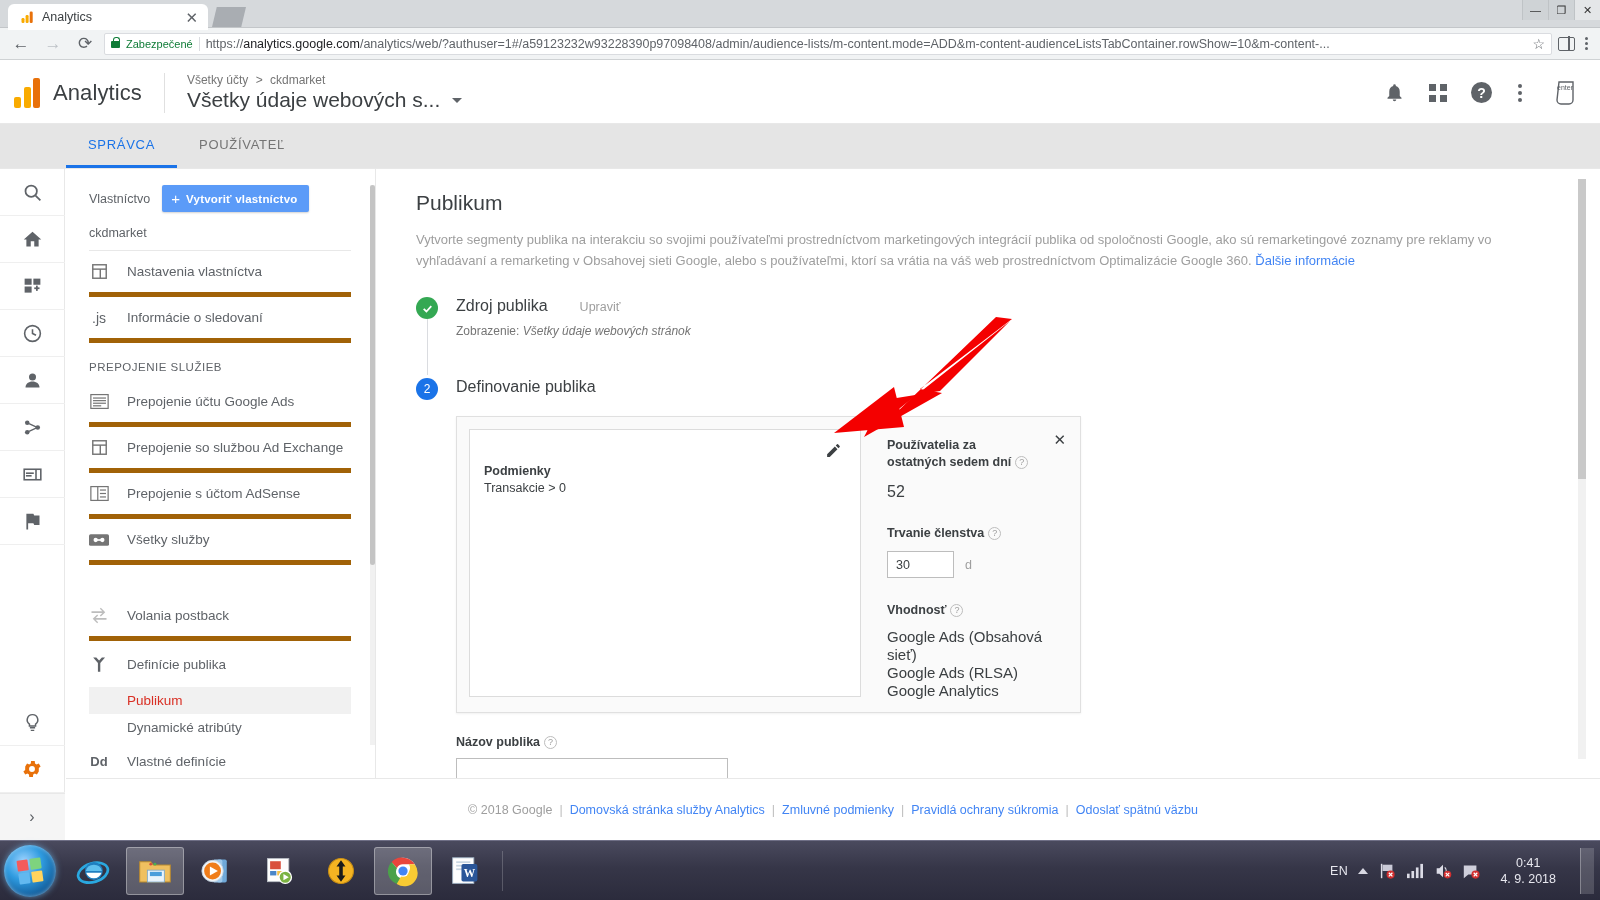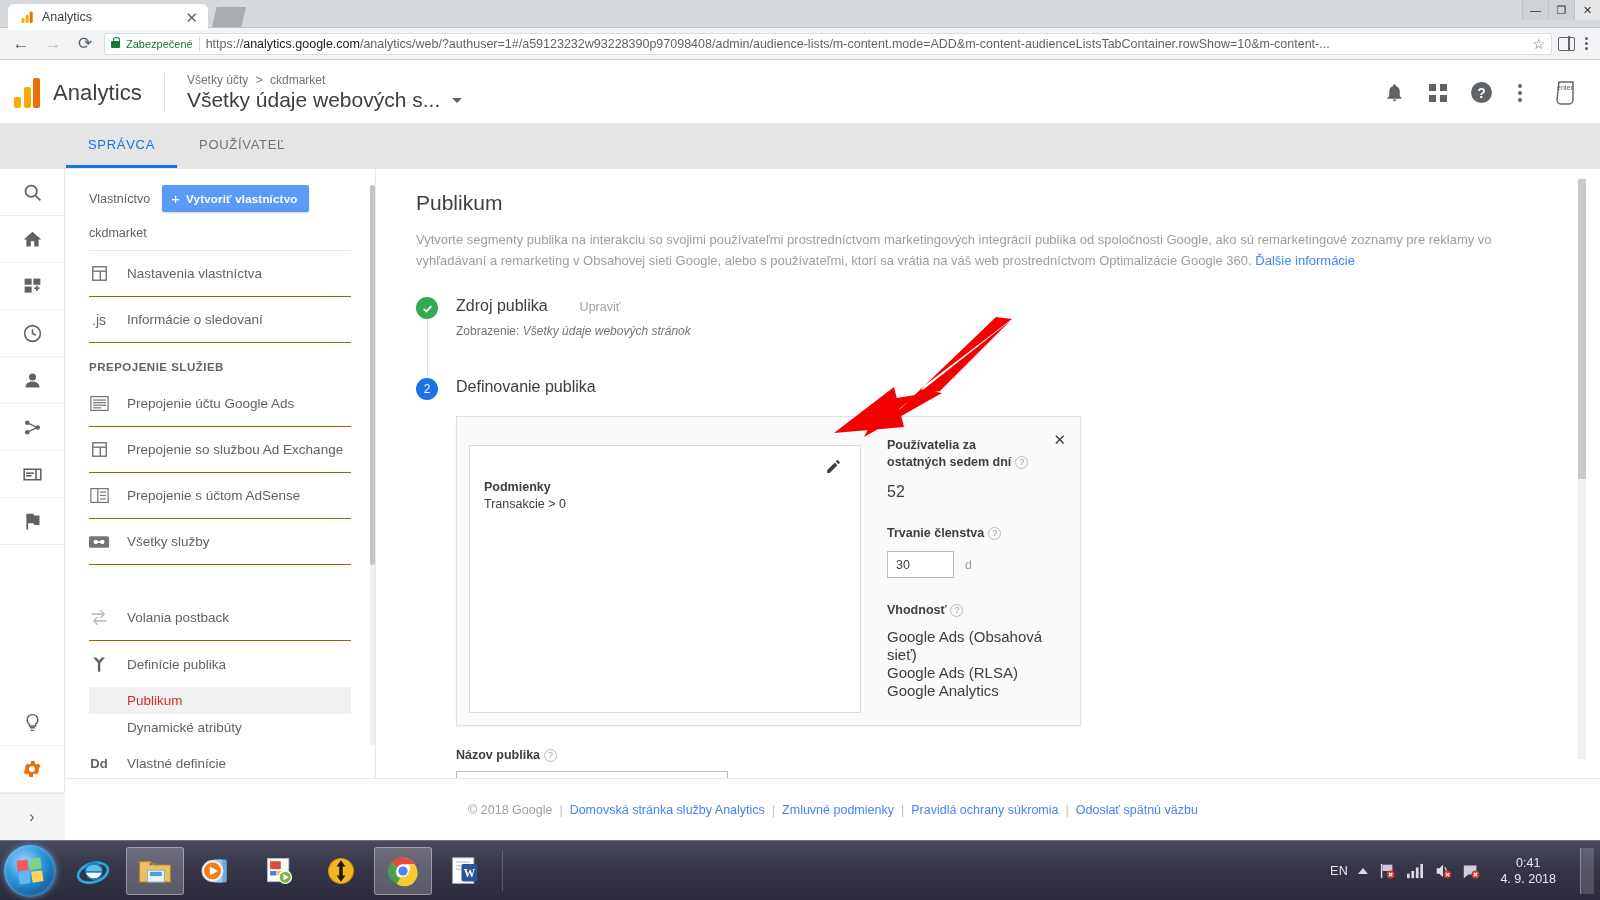--- a/index.html
+++ b/index.html
@@ -156,25 +156,25 @@
   .btn-create {
     background:#5b9bf8; color:#fff; font-size:11.5px; font-weight:bold; letter-spacing:.2px;
     border:none; border-radius:2px; padding:6px 12px 6px 9px; display:flex; align-items:center; gap:6px;
     cursor:pointer; box-shadow:0 1px 2px rgba(0,0,0,.18);
   }
   .btn-create .plus { font-size:15px; font-weight:400; line-height:1; }
   .prop-name { font-size:12.5px; color:#5f6368; margin:14px 0 10px 0; }
   .nav-sep { height:1px; background:#e8e8e8; }
   .nav-item {
     display:flex; align-items:center; gap:18px; min-height:46px; padding:8px 0;
-    font-size:13.5px; color:#5f6368; cursor:pointer; border-bottom:1px solid #a16207;
+    font-size:13.5px; color:#5f6368; cursor:pointer; border-bottom:5px solid #a16207;
   }
   .nav-item .ni-icon { width:20px; flex:0 0 20px; display:flex; justify-content:center; color:#757575; }
   .nav-group-title {
-    font-size:11.5px; color:#5f6368; font-weight:bold; letter-spacing:.5px;
+    font-size:11.5px; color:#5f6368; font-weight:normal; letter-spacing:.5px;
     padding:18px 0 8px 0;
   }
   .nav-sub {
     font-size:13.5px; padding:6px 0 6px 38px; cursor:pointer; color:#5f6368;
   }
   .nav-sub.active { color:#d93025; background:#f1f1f1; }
   .nav-item.nogap { border-bottom:none; }
   .spacer-row { height:30px; }
   .propnav-scroll {
     position:absolute; right:0; top:16px; width:5px; height:560px; background:#f1f1f1;
@@ -213,21 +213,21 @@
   .step-edit { font-size:12.5px; color:#9e9e9e; cursor:pointer; }
   .step-sub { font-size:12px; color:#757575; margin-top:9px; }
   .step-sub i { font-style:italic; }
 
   .def-panel {
     margin-top:14px; width:625px; background:#fafafa; border:1px solid #e0e0e0;
     display:flex; padding:12px; box-shadow:0 1px 2px rgba(0,0,0,.06);
   }
   .def-left {
     width:392px; flex:0 0 392px; height:268px; background:#fff; border:1px solid #dcdcdc;
-    position:relative; padding:34px 0 0 14px;margin-top:16px;
+    position:relative; padding:34px 0 0 14px;
   }
   .pencil { position:absolute; right:18px; top:12px; cursor:pointer; color:#3c4043; }
   .cond-title { font-size:12.5px; font-weight:bold; color:#3c4043; }
   .cond-text { font-size:12.5px; color:#3c4043; margin-top:3px; }
   .def-right { flex:1; padding:8px 6px 0 26px; position:relative; }
   .dr-close {
     position:absolute; right:2px; top:3px; font-size:15px; color:#3c4043; cursor:pointer; line-height:1;
   }
   .dr-label {
     font-size:12.5px; font-weight:bold; color:#3c4043; line-height:17px; max-width:148px;

